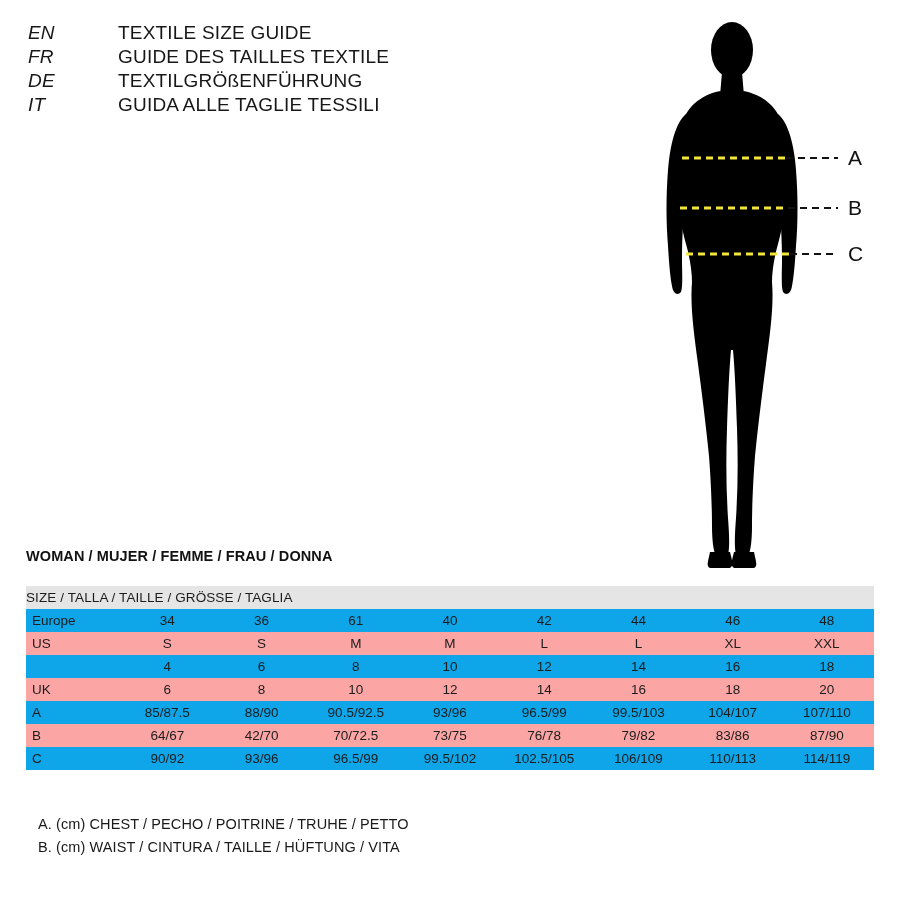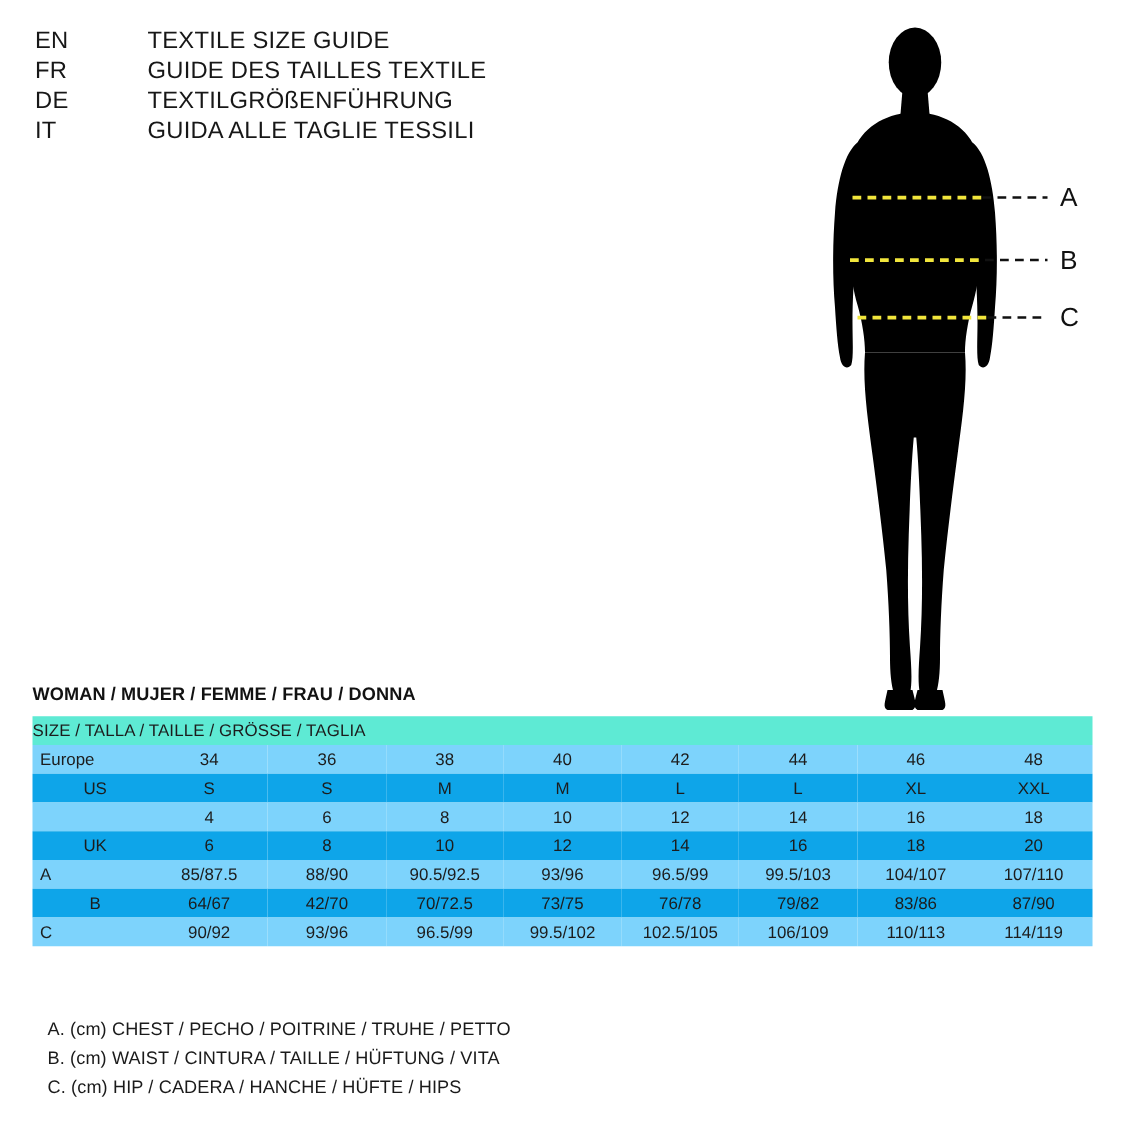--- a/index.html
+++ b/index.html
@@ -28,20 +28,21 @@
     display: flex;
     align-items: baseline;
     margin-bottom: 2px;
   }
   .title-lang {
     width: 57px;
     flex: 0 0 57px;
     font-size: 19px;
     letter-spacing: 0.2px;
     color: #171717;
+    font-style: italic;
   }
   .title-text {
     font-size: 19px;
     letter-spacing: 0.2px;
     color: #171717;
     white-space: nowrap;
     margin-left: 33px;
   }
 
   
@@ -59,42 +60,42 @@
     position: absolute;
     left: 26px;
     top: 548px;
     width: 848px;
   }
   #woman-heading {
     font-size: 14.5px;
     font-weight: bold;
     color: #121212;
     letter-spacing: 0.1px;
-    margin-bottom: 9px;
+    margin-bottom: 22px;
   }
   table.size-table {
     border-collapse: collapse;
     width: 848px;
     table-layout: fixed;
     font-size: 13.5px;
   }
   table.size-table td {
     padding: 3px 0 3px 0;
     color: #1c1c1c;
     height: 23px;
     line-height: 17px;
   }
   .hdr-row td {
-    background: #5eead4;
+    background: #e5e5e5;
     font-size: 13.5px;
     padding-left: 6px;
     letter-spacing: 0.1px;
   }
-  .row-light td { background: #7dd3fc; }
-  .row-dark td  { background: #0ea5e9; text-align: center; }
+  .row-light td { background: #0ea5e9; }
+  .row-dark td  { background: #fca5a5; }
   .label-cell {
     padding-left: 6px !important;
     text-align: left;
     width: 140px;
   }
   .val-cell { text-align: center; }
 
   
   #legend {
     position: absolute;
@@ -218,21 +219,21 @@
   <table class="size-table">
     <tbody>
       <tr class="hdr-row">
         <td colspan="9">SIZE / TALLA / TAILLE / GRÖSSE / TAGLIA</td>
       </tr>
 
       <tr class="row-light">
         <td class="label-cell">Europe</td>
         <td class="val-cell">34</td>
         <td class="val-cell">36</td>
-        <td class="val-cell">38</td>
+        <td class="val-cell">61</td>
         <td class="val-cell">40</td>
         <td class="val-cell">42</td>
         <td class="val-cell">44</td>
         <td class="val-cell">46</td>
         <td class="val-cell">48</td>
       </tr>
 
       <tr class="row-dark">
         <td class="label-cell">US</td>
         <td class="val-cell">S</td>
@@ -304,14 +305,13 @@
         <td class="val-cell">110/113</td>
         <td class="val-cell">114/119</td>
       </tr>
     </tbody>
   </table>
 </div>
 
 <div id="legend">
   <div class="legend-line">A. (cm) CHEST / PECHO / POITRINE / TRUHE / PETTO</div>
   <div class="legend-line">B. (cm) WAIST / CINTURA / TAILLE / HÜFTUNG / VITA</div>
-  <div class="legend-line">C. (cm) HIP / CADERA / HANCHE / HÜFTE / HIPS</div>
 </div>
 
 </body></html>

